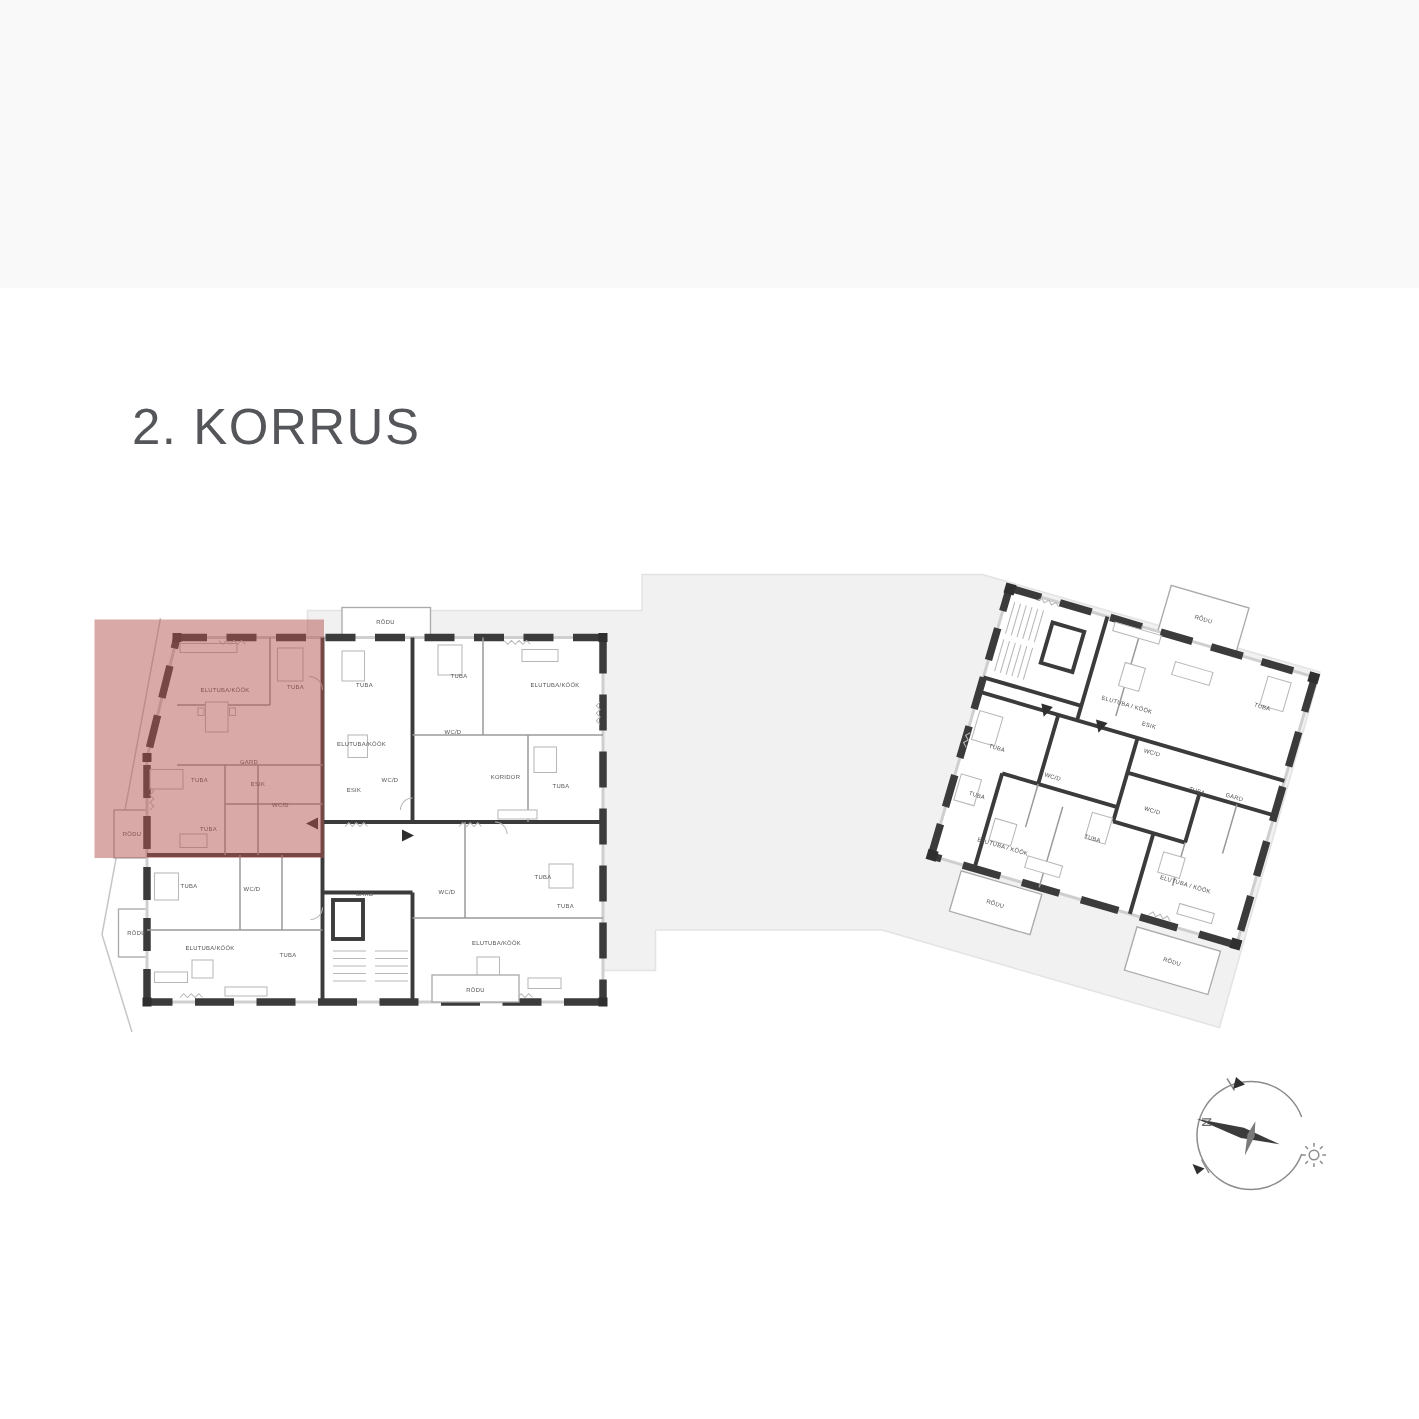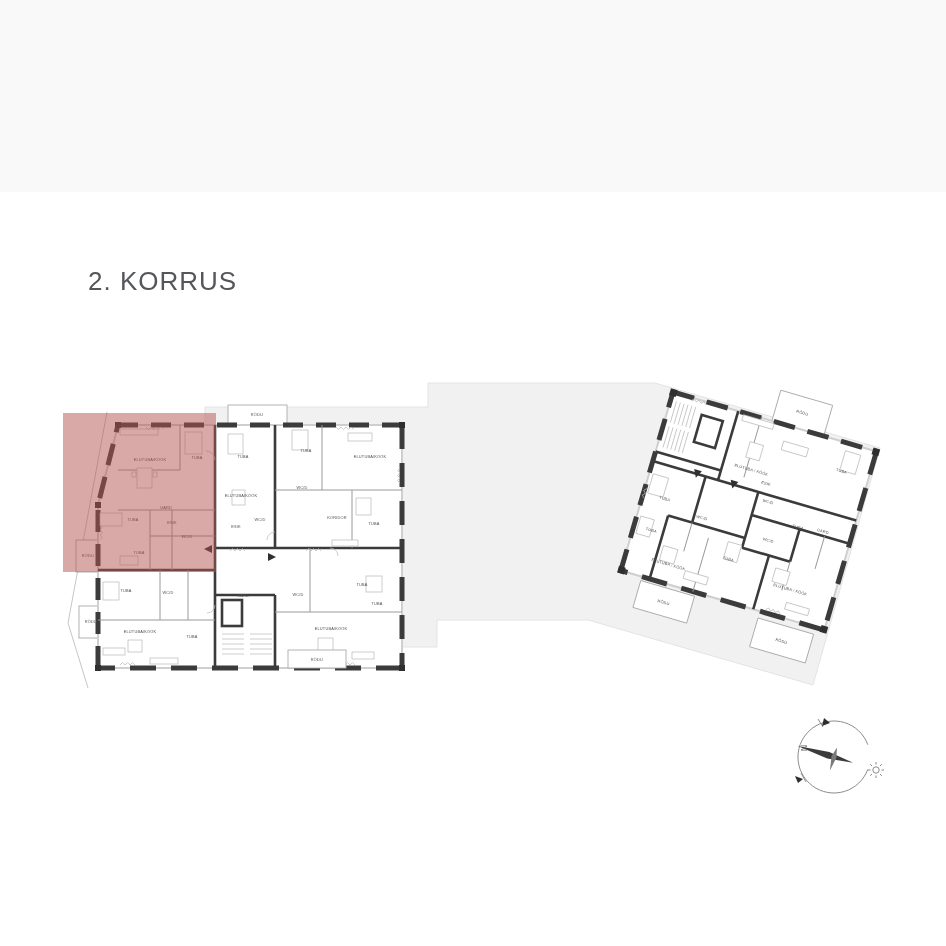--- a/index.html
+++ b/index.html
@@ -3,21 +3,21 @@
 <meta charset="utf-8">
 <style>
   html,body{margin:0;padding:0;}
   body{
     width:946px;height:946px;position:relative;background:#ffffff;
     font-family:"Liberation Sans", sans-serif;overflow:hidden;
   }
   .band{position:absolute;left:0;top:0;width:946px;height:192px;background:#f9f9f9;}
   h1.title{
     position:absolute;left:88px;top:266px;margin:0;
-    font-size:26px;font-weight:300;letter-spacing:1px;color:#54565a;
+    font-size:34px;font-weight:300;letter-spacing:1px;color:#54565a;
   }
   svg.canvas{position:absolute;left:0;top:0;}
   .site{fill:#f1f1f2;stroke:#e3e3e3;stroke-width:1;}
   .siteline{fill:none;stroke:#c6c6c6;stroke-width:1;}
   .body-fill{fill:#ffffff;stroke:#cfcfcf;stroke-width:2;}
   .wall{stroke:#3b3b3c;fill:none;}
   .wall.outer{stroke-width:5;}
   .wall.inner{stroke-width:2.6;}
   .thin{stroke:#9a9a9a;stroke-width:1;fill:none;}
   .hair{stroke:#b8b8b8;stroke-width:0.7;fill:none;}

